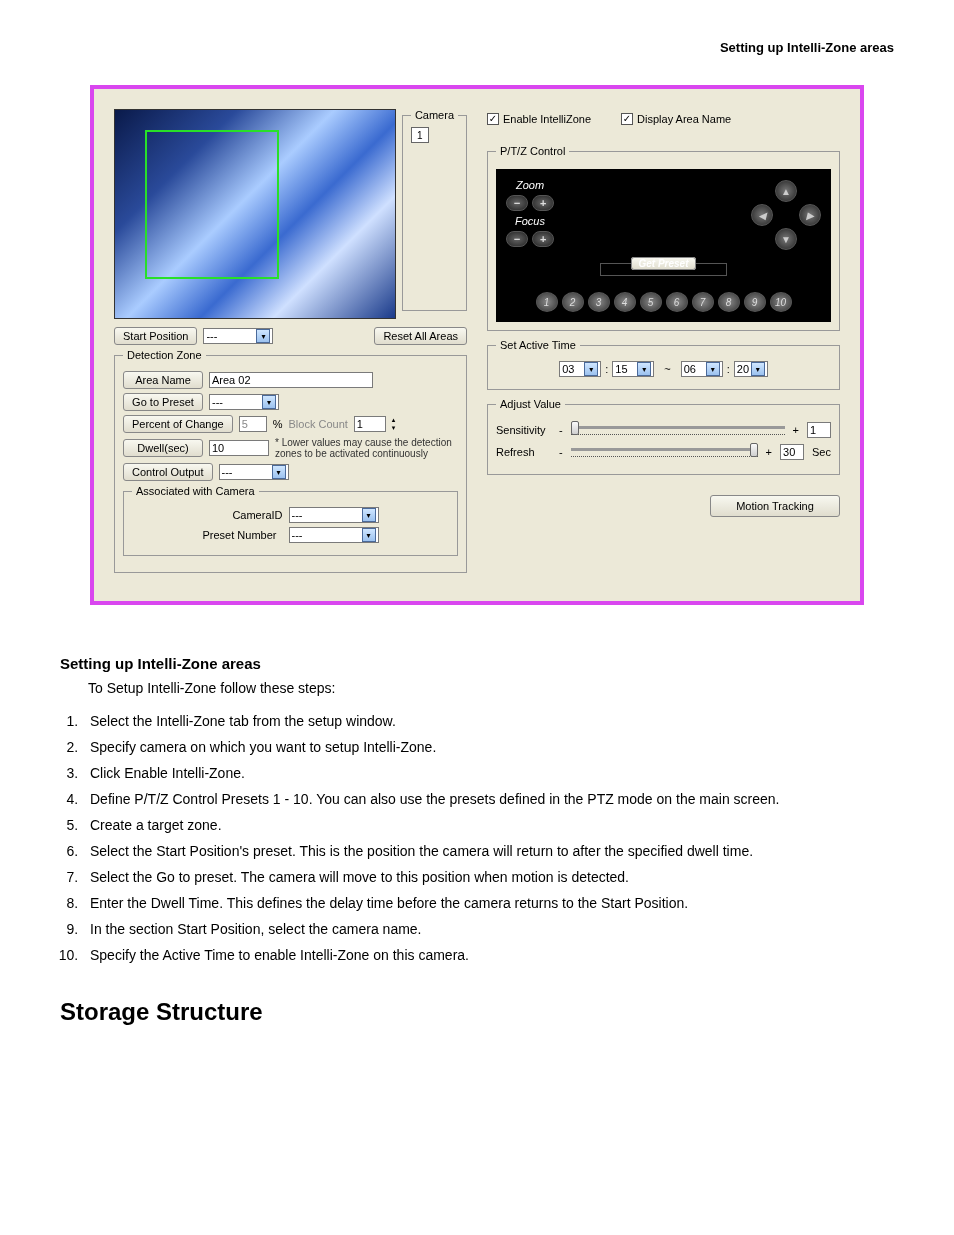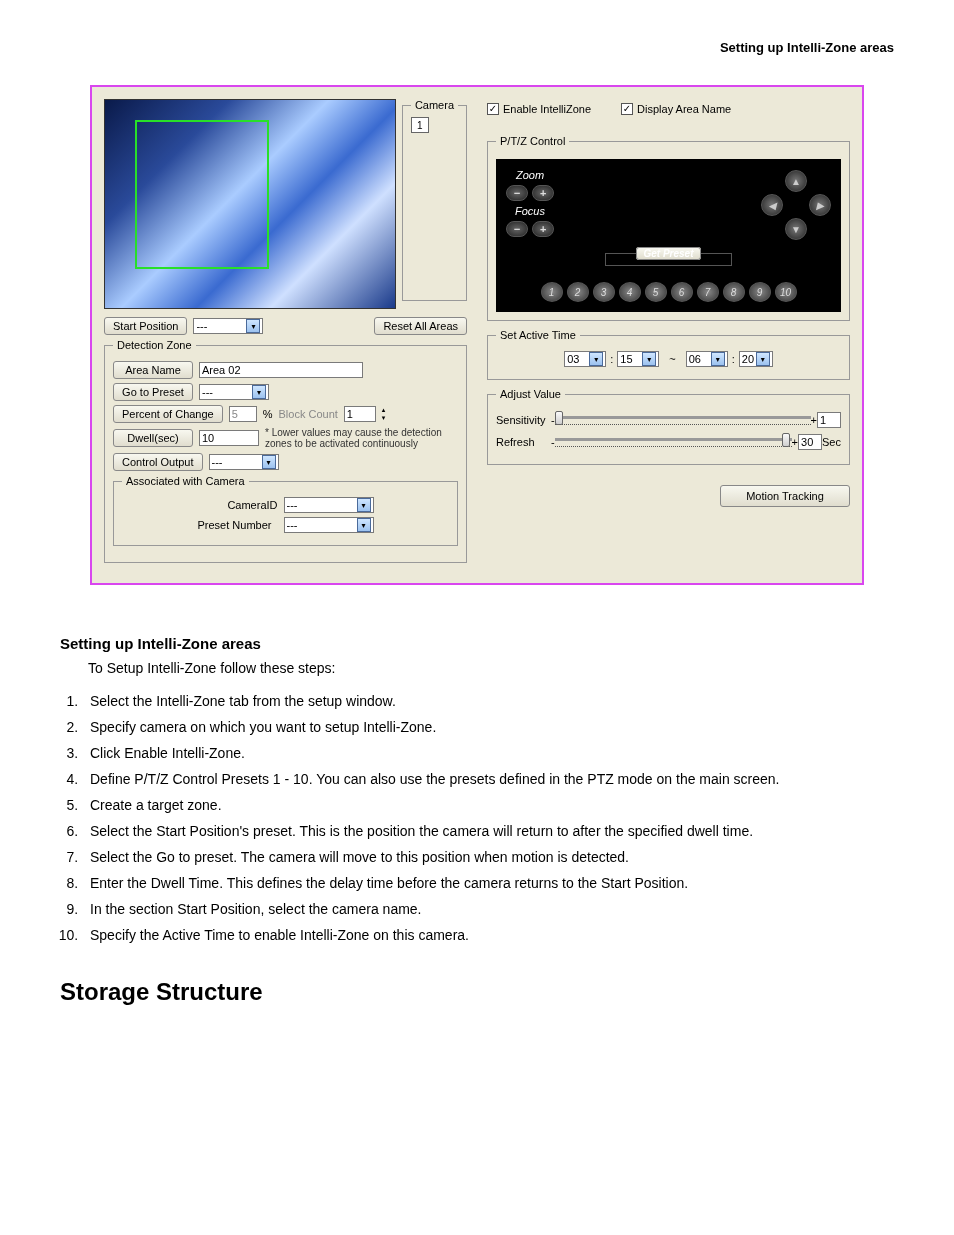--- a/index.html
+++ b/index.html
@@ -14,22 +14,22 @@
   .header-right {
     text-align: right;
     font-weight: bold;
     font-size: 13px;
     margin-bottom: 30px;
   }
   
   .scrshot {
     margin: 16px 30px 50px 30px;
     background: #ece9d8;
-    border: 2px solid #d946ef;
-    padding: 12px;
+    border: 4px solid #d946ef;
+    padding: 20px;
     font-family: Tahoma, Arial, sans-serif;
     font-size: 11px;
     color: #000;
   }
   .cols { display: flex; gap: 20px; }
   .col-left, .col-right { flex: 1; }
   .camera-wrap { display: flex; gap: 6px; }
   .preview {
     flex: 1;
     height: 210px;
@@ -130,21 +130,21 @@
   .d-left{left:0;top:24px;} .d-right{right:0;top:24px;}
   .preset-bar { display:flex; gap:4px; margin-top:8px; justify-content:center; }
   .pnum {
     width:22px;height:20px;border-radius:50%;
     background:radial-gradient(#888,#333);border:1px solid #555;
     display:flex;align-items:center;justify-content:center;
     color:#ddd;font-size:10px;
   }
   .get-preset-wrap{display:flex;justify-content:center;margin-top:6px;}
   .get-preset-fs{border:1px solid #555;padding:0 30px 6px 30px;}
-  .slider-row{display:flex;align-items:center;gap:0;margin:6px 0;}
+  .slider-row{display:flex;align-items:center;gap:8px;margin:6px 0;}
   .slider-track{
     flex:1;height:3px;background:#999;position:relative;
   }
   .slider-ticks{border-bottom:1px dotted #555;height:4px;margin-top:2px;}
   .slider-thumb{
     position:absolute;top:-5px;width:8px;height:14px;
     background:linear-gradient(#fafafa,#cfcfcf);border:1px solid #666;border-radius:2px;
   }
   
   .doc h3 { font-size: 15px; font-weight: bold; margin: 20px 0 8px 0; }

